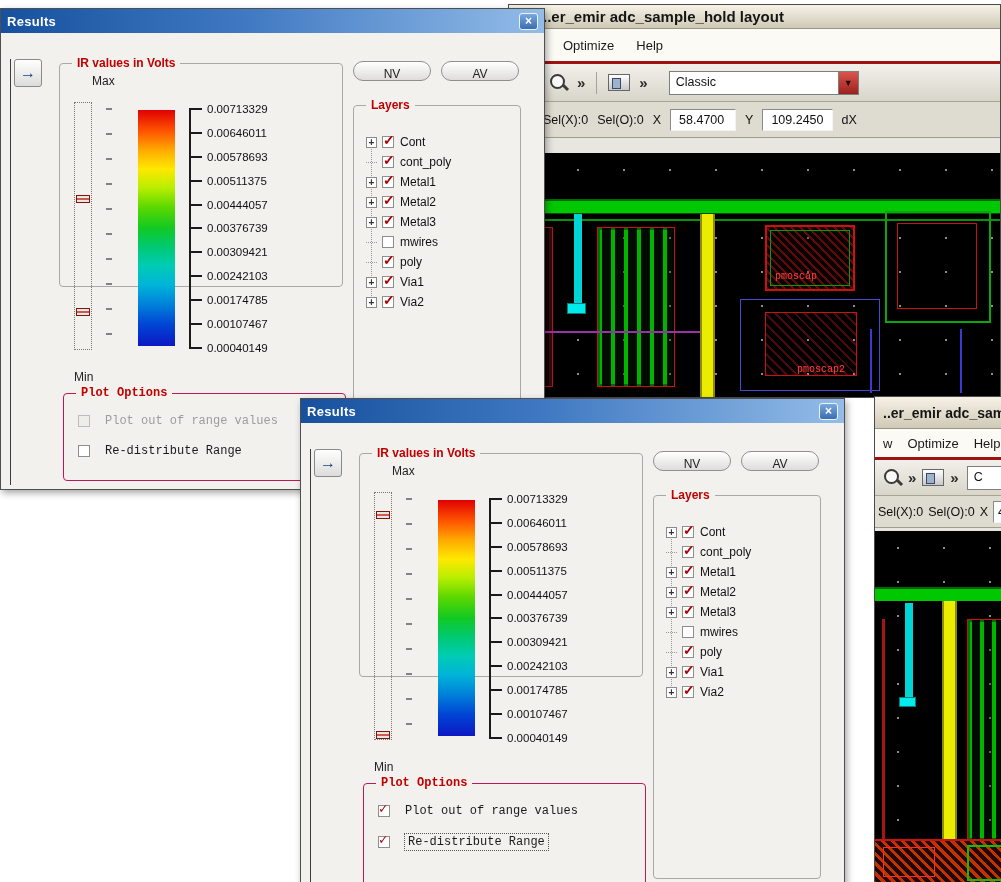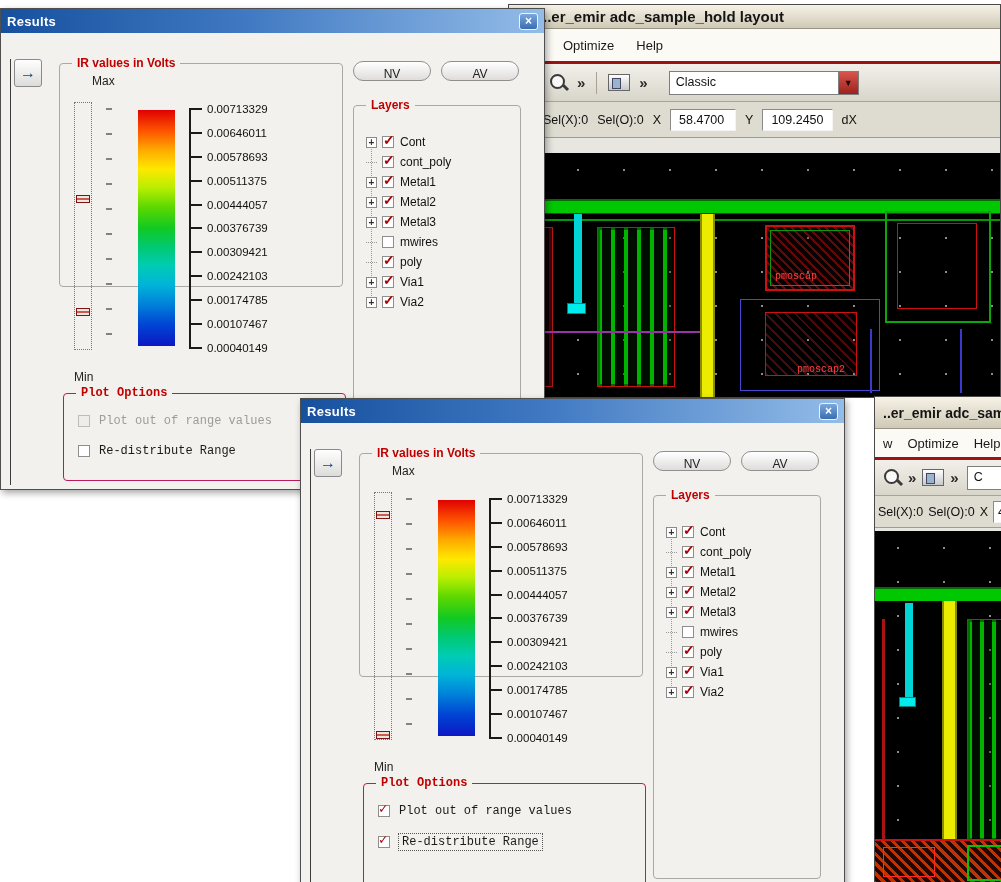--- a/index.html
+++ b/index.html
@@ -144,21 +144,21 @@
   .scale-value::before { content:""; width:13px; border-top:2px solid #1a1a1a; margin-right:5px; }
 
   .plot-group { position:absolute; left:62px; top:360px; width:283px; height:88px;
                 border:1px solid #be185d; border-radius:4px;font-family:Liberation Mono, monospace; }
   #dlg2 .plot-group { height:112px; }
   .opt-row { position:absolute; left:14px; display:flex; align-items:center; }
   .opt-row.r1 { top:20px; } .opt-row.r2 { top:50px; }
   .cb { width:12px; height:12px; border:1px solid #8e8e8e; background:#fff; position:relative; flex:0 0 auto; }
   #dlg1 .opt-row.r1 .cb { border-color:#bcbcbc; background:#ededea; }
   .mk { position:absolute; left:0; top:-4px; font-size:14px; font-weight:bold; color:#b00000; line-height:14px; }
-  .opt-label { margin-left:9px; font-size:12px; color:#1a1a1a; white-space:nowrap;text-align:center; }
+  .opt-label { margin-left:15px; font-size:12px; color:#1a1a1a; white-space:nowrap;text-align:center; }
   .opt-label.disabled { color:#9c9c9c; }
   .opt-label.focused { outline:1px dotted #555; padding:1px 3px; }
 
   .btn { position:absolute; top:28px; width:78px; height:20px; border:1px solid #8f8f8d; border-radius:13px;
          background:linear-gradient(#ffffff,#dedddb); font-size:12px; color:#222; text-align:center;
          line-height:24px; box-shadow:inset 0 1px 0 #fff; }
   .btn.nv { left:352px; } .btn.av { left:440px; }
 
   .layers-group { position:absolute; left:352px; top:72px; width:168px; height:384px;
                   border:1px solid #a8a8a4; border-radius:4px; }

